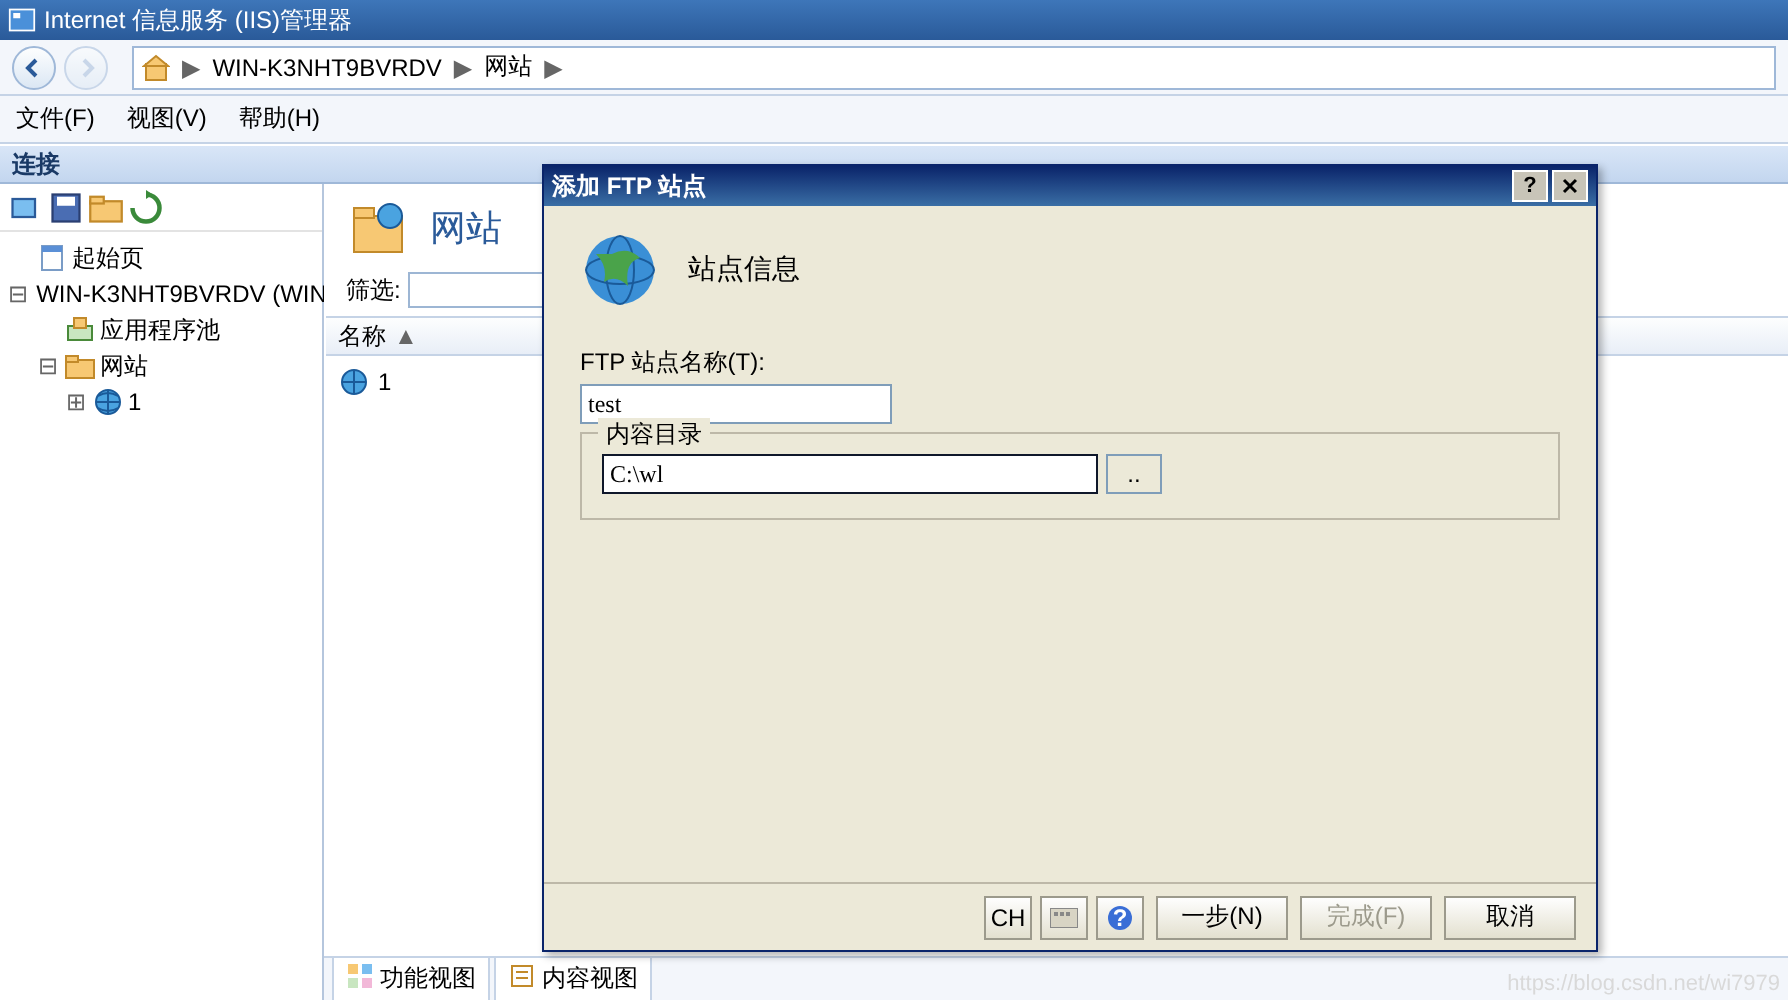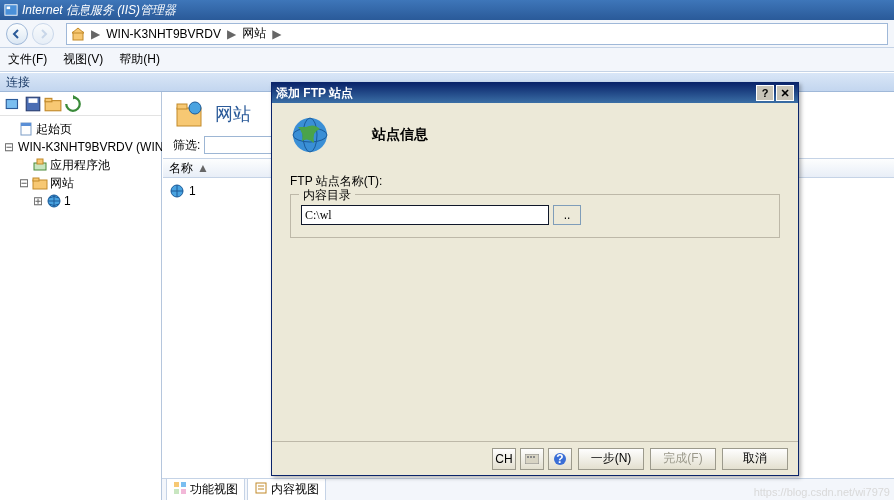--- a/index.html
+++ b/index.html
@@ -1,30 +1,30 @@
 <!DOCTYPE html>
 <html><head>
 <meta charset="utf-8">
 <style>
   * { box-sizing: border-box; margin: 0; padding: 0; font-family: "Microsoft YaHei", Tahoma, sans-serif; font-size: 12px; }
   body { width: 894px; height: 500px; background: #fff; overflow: hidden; position: relative; }
 
-  .titlebar { height: 20px; background: linear-gradient(#3e76b9,#2a5a99); color:#fff; display:flex; align-items:center; padding:0 4px;font-style:italic; }
+  .titlebar { height: 20px; background: linear-gradient(#3e76b9,#2a5a99); color:#fff; display:flex; align-items:center; padding:0 4px; }
   .titlebar .ico { width:14px; height:14px; margin-right:4px; display:inline-block; }
 
   .navbar { height:28px; background:#f3f6fb; border-bottom:1px solid #c5d3e6; display:flex; align-items:center; padding:0 6px; gap:4px; }
   .navbtn { width:22px; height:22px; border-radius:50%; border:1px solid #9fb8d8; background:linear-gradient(#fdfefe,#dbe7f4); display:flex; align-items:center; justify-content:center; color:#2a5a99; }
   .navbtn.disabled { opacity:.5; }
   .breadcrumb { flex:1; height:22px; border:1px solid #9fb8d8; background:#fff; display:flex; align-items:center; padding:0 4px; gap:6px; margin-left:8px; }
   .bc-ico { width:14px; height:14px; }
   .bc-sep { color:#666; }
 
   .menubar { height:24px; background:#f3f6fb; border-bottom:1px solid #c5d3e6; display:flex; align-items:center; padding:0 8px; gap:16px; }
 
-  .panel-title { height:20px; background:linear-gradient(#d9e6f7,#c3d6ef); border-top:1px solid #fff; border-bottom:1px solid #9fb8d8; padding:0 6px; display:flex; align-items:center; font-weight:normal; color:#1a3a66; }
+  .panel-title { height:20px; background:linear-gradient(#d9e6f7,#c3d6ef); border-top:1px solid #fff; border-bottom:1px solid #9fb8d8; padding:0 6px; display:flex; align-items:center; font-weight:bold; color:#1a3a66; }
 
   .main { display:flex; height:calc(500px - 20px - 28px - 24px - 20px); }
   .sidebar { width:162px; border-right:1px solid #b5c6dd; background:#fff; }
   .toolbar { height:24px; display:flex; align-items:center; gap:2px; padding:2px 4px; border-bottom:1px solid #e3e3e3; }
   .toolbtn { width:18px; height:18px; display:flex; align-items:center; justify-content:center; }
   .tree { padding:4px; font-size:12px; }
   .tree-row { display:flex; align-items:center; height:18px; gap:2px; white-space:nowrap; }
   .tw { width:12px; text-align:center; color:#666; cursor:pointer; }
   .node-ico { width:16px; height:16px; }
 
@@ -42,21 +42,21 @@
   .btab { display:flex; align-items:center; gap:3px; padding:2px 6px; border:1px solid #c5d3e6; background:#fff; }
 
   
   .dialog { position:absolute; left:271px; top:82px; width:528px; height:394px; background:#ece9d8; border:1px solid #0a246a; box-shadow:2px 2px 4px rgba(0,0,0,.3); z-index:10; display:flex; flex-direction:column; }
   .dlg-title { height:20px; background:linear-gradient(#0a246a,#3a6ea5); color:#fff; display:flex; align-items:center; padding:0 4px; }
   .dlg-title .spacer { flex:1; }
   .dlg-title .winbtn { width:18px; height:16px; border:1px solid #fff; background:#c8c4b8; color:#000; display:flex; align-items:center; justify-content:center; margin-left:2px; font-family:Arial; font-weight:bold; font-size:11px; }
   .dlg-body { flex:1; padding:12px 18px; background:#ece9d8; position:relative; }
   .dlg-head { display:flex; align-items:center; gap:14px; margin-bottom:18px; }
   .dlg-head .globe { width:40px; height:40px; }
-  .dlg-head h3 { font-size:14px; font-weight:bold;margin-left:28px; }
+  .dlg-head h3 { font-size:14px; font-weight:normal; }
   .fld-label { margin:6px 0 2px; }
   .text-input { width:156px; height:20px; border:1px solid #7f9db9; background:#fff; padding:0 3px; font-family:Tahoma; }
   .groupbox { border:1px solid #bdb8a8; padding:10px 10px 12px; margin-top:4px; position:relative; }
   .groupbox .legend { position:absolute; top:-8px; left:8px; background:#ece9d8; padding:0 4px; }
   .path-row { display:flex; gap:4px; }
   .path-row input { flex:0 0 248px; height:20px; border:1px solid #0f172a; background:#fff; padding:0 3px; font-family:Tahoma; }
   .browse-btn { width:28px; height:20px; border:1px solid #7f9db9; background:#ece9d8; text-align:center; line-height:18px; }
   .dlg-footer { height:34px; border-top:1px solid #bdb8a8; background:#ece9d8; display:flex; align-items:center; justify-content:flex-end; padding:0 10px; gap:6px; }
   .dlg-footer .left-grp { display:flex; gap:4px; margin-right:auto; margin-left:210px; }
   .dlg-footer .smallbtn { width:24px; height:22px; border:1px solid #9c9a8c; background:linear-gradient(#fefefe,#e3e0cf); display:flex; align-items:center; justify-content:center; }
@@ -246,20 +246,21 @@
         <svg viewBox="0 0 40 40">
             <circle cx="20" cy="20" r="17" fill="#3a8fd6"></circle>
             <ellipse cx="20" cy="20" rx="17" ry="7" fill="none" stroke="#1a5a99"></ellipse>
             <ellipse cx="20" cy="20" rx="7" ry="17" fill="none" stroke="#1a5a99"></ellipse>
             <path d="M8 12 Q14 18 12 26 Q18 22 24 28 Q22 16 30 14 Q24 8 16 12 Z" fill="#4aa34a"></path>
           </svg>
       </span>
       <h3>站点信息</h3>
     </div>
     <div class="fld-label">FTP 站点名称(T):</div>
+    <input class="text-input" type="text" value="test" style="">
     <div class="groupbox">
       <span class="legend">内容目录</span>
       <div class="path-row">
         <input type="text" value="C:\wl" style="">
         <button class="browse-btn">..</button>
       </div>
     </div>
   </div>
   <div class="dlg-footer">
     <div class="left-grp">

